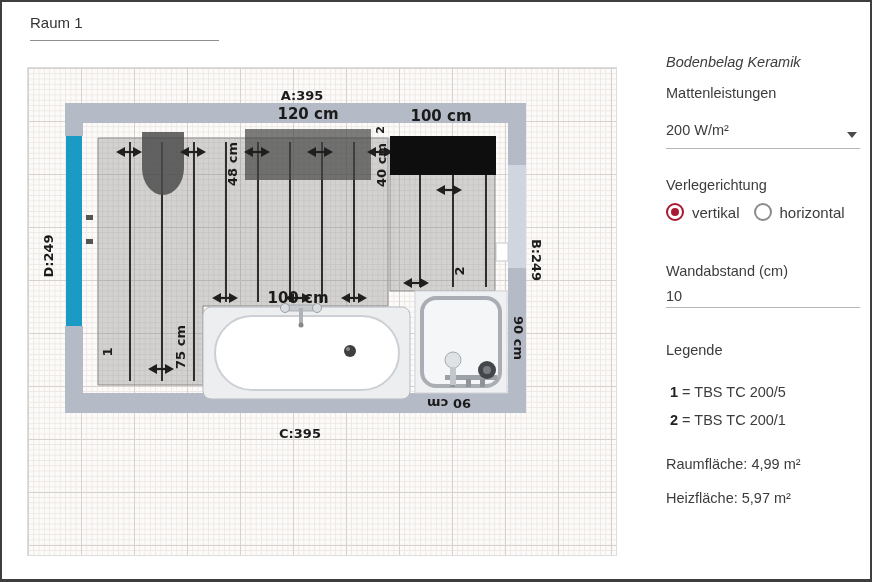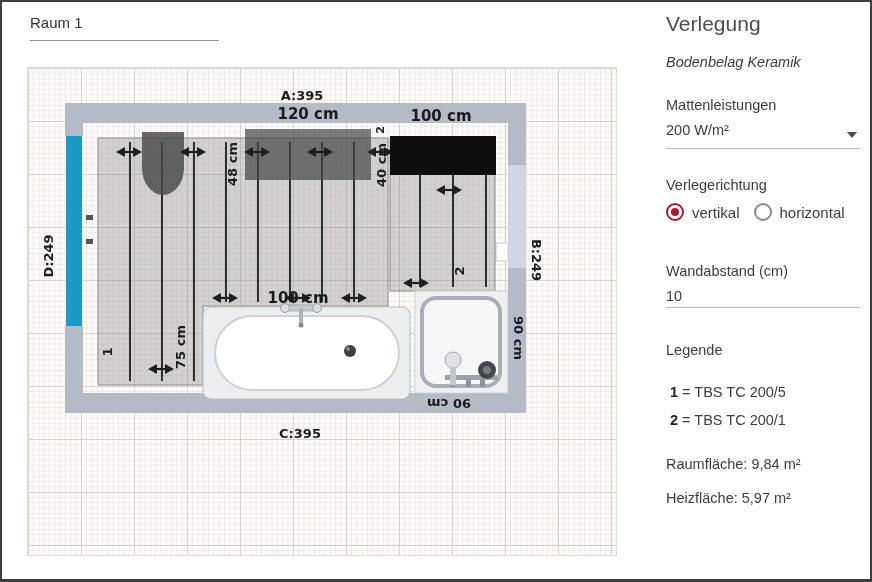--- a/index.html
+++ b/index.html
@@ -28,21 +28,21 @@
   .lbl-big{font-size:15px;}
   .lbl-wall{font-size:13px;}
   .lbl-dim{font-size:13px;}
   .lbl-zone{font-size:13px;}
   .lbl-zone-sm{font-size:11px;}
   
   .sidebar{position:absolute;left:664px;top:0;width:194px;height:582px;}
   .sb{position:absolute;left:0;color:#3c3c3c;font-size:14.5px;}
   .sb-title{top:10px;font-size:21px;color:#4d4d4d;}
   .sb-floor{top:52px;font-style:italic;}
-  .sb-matlabel{top:95px;text-align:center;}
+  .sb-matlabel{top:83px;text-align:center;}
   .sb-select{top:120px;width:100%;border-bottom:1px solid #b5b5b5;padding-bottom:10px;
     display:flex;align-items:flex-end;justify-content:space-between;cursor:pointer;}
   .caret{width:0;height:0;border-left:5px solid transparent;border-right:5px solid transparent;
     border-top:6px solid #4a4a4a;margin-right:3px;}
   .sb-dirlabel{top:175px;}
   .sb-radios{top:201px;width:100%;display:flex;align-items:flex-end;}
   .radio{width:14px;height:14px;border-radius:50%;border:2px solid #8b8b8b;background:#fff;
     display:inline-block;position:relative;flex:none;cursor:pointer;}
   .radio.sel{border-color:#a81a33;}
   .radio.sel::after{content:"";position:absolute;left:3px;top:3px;width:8px;height:8px;
@@ -163,21 +163,20 @@
     <text class="lbl-dim" text-anchor="middle" dominant-baseline="central" transform="translate(152,279) rotate(-90)">75 cm</text>
     <text class="lbl-dim" text-anchor="middle" dominant-baseline="central" transform="translate(204,96) rotate(-90)">48 cm</text>
     <text class="lbl-dim" text-anchor="middle" dominant-baseline="central" transform="translate(353,97) rotate(-90)">40 cm</text>
     <text class="lbl-zone-sm" text-anchor="middle" dominant-baseline="central" transform="translate(352,62) rotate(-90)">2</text>
     <text class="lbl-zone" text-anchor="middle" dominant-baseline="central" transform="translate(79,284) rotate(-90)">1</text>
     <text class="lbl-zone" text-anchor="middle" dominant-baseline="central" transform="translate(431,203) rotate(-90)">2</text>
   </svg>
 </div>
 
 <div class="sidebar">
-  <div class="sb sb-title">Verlegung</div>
   <div class="sb sb-floor">Bodenbelag Keramik</div>
 
   <div class="sb sb-matlabel">Mattenleistungen</div>
   <div class="sb sb-select">
     <span>200 W/m²</span>
     <span class="caret"></span>
   </div>
 
   <div class="sb sb-dirlabel">Verlegerichtung</div>
   <div class="sb sb-radios">
@@ -193,15 +192,15 @@
   </div>
 
   <div class="sb sb-legend-title">Legende</div>
   <div class="sb legend-item li1">
     <b>1</b><span>= TBS TC 200/5</span>
   </div>
   <div class="sb legend-item li2">
     <b>2</b><span>= TBS TC 200/1</span>
   </div>
 
-  <div class="sb sb-area1">Raumfläche: 9,84 m²</div>
+  <div class="sb sb-area1">Raumfläche: 4,99 m²</div>
   <div class="sb sb-area2">Heizfläche: 5,97 m²</div>
 </div>
 
 </body></html>

